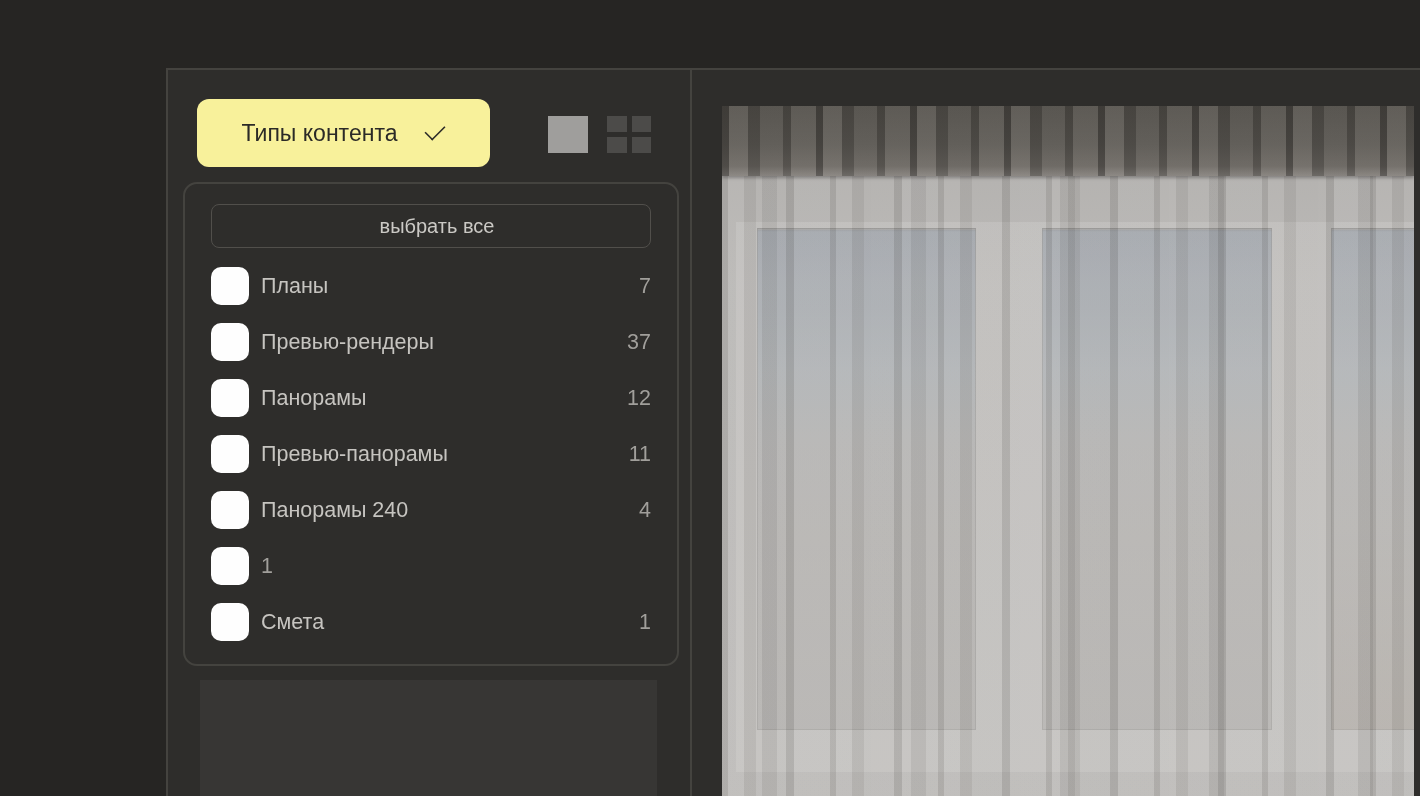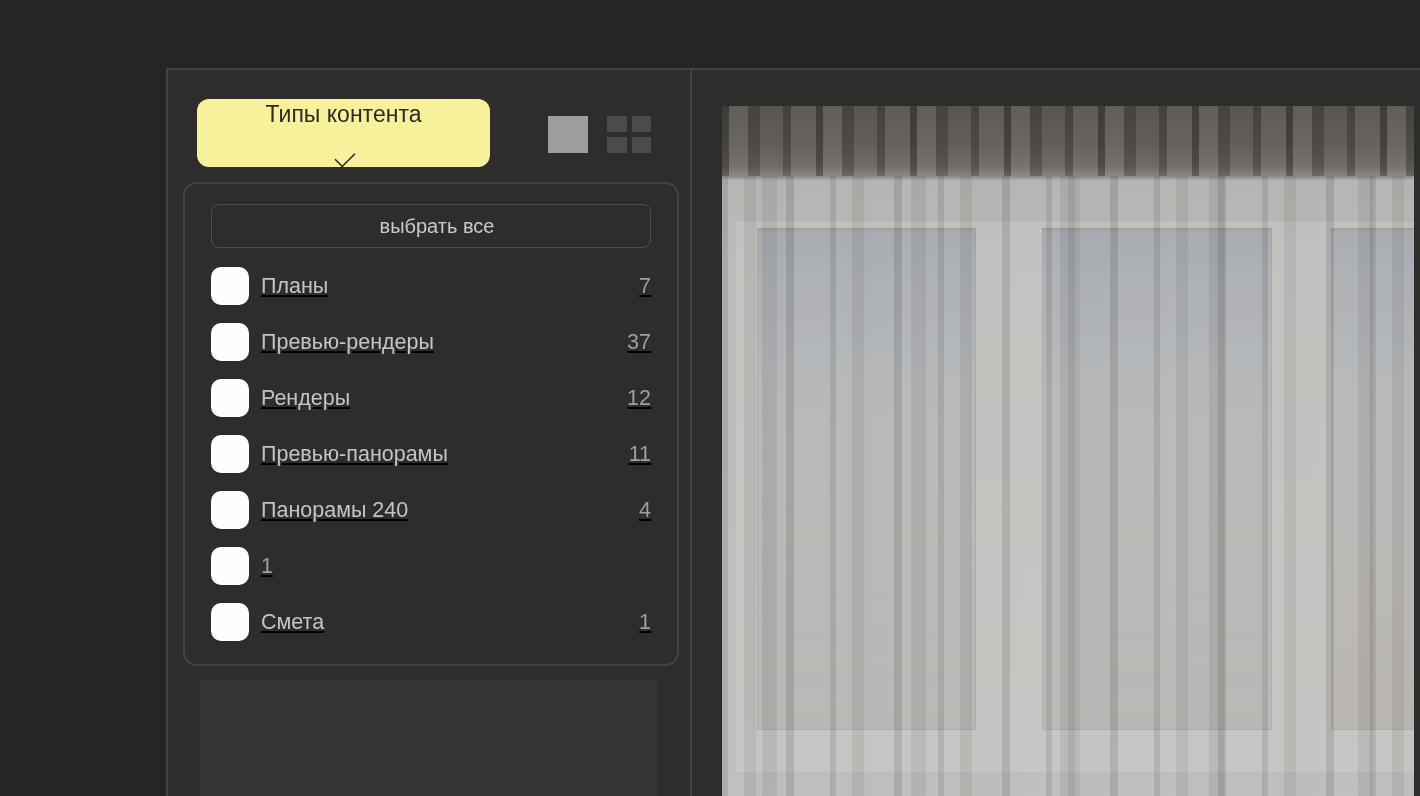--- a/index.html
+++ b/index.html
@@ -22,21 +22,21 @@
     position:absolute; left:690px; top:68px; bottom:0; width:2px;
     background:#44433f;
   }
 
   
   .dropdown-btn {
     position:absolute; left:197px; top:99px; width:293px; height:68px;
     background:#f8f19b; border:none; border-radius:12px;
     display:flex; align-items:center; justify-content:center; gap:26px;
     font-family:"Liberation Sans", sans-serif;
-    font-size:23px; color:#2b2a27; cursor:pointer;flex-direction:column;
+    font-size:23px; color:#2b2a27; cursor:pointer;
   }
   .chevron {
     width:22px; height:12px; position:relative; flex:0 0 auto;
   }
   .chevron::before {
     content:""; position:absolute; left:0; top:0; width:22px; height:12px;
     border-left:2.4px solid #2b2a27; border-bottom:2.4px solid #2b2a27;
     transform:translateY(-4px) rotate(-45deg) scale(.78,.78);
     transform-origin:center;
   }
@@ -60,21 +60,21 @@
     background:#2e2d2b;
   }
   .select-all-btn {
     position:absolute; left:26px; top:20px; width:440px; height:44px;
     background:transparent; border:1.5px solid #514f4b; border-radius:8px;
     font-family:"Liberation Sans", sans-serif;
     font-size:20px; color:#cbc9c5; cursor:pointer;padding-left:12px;
   }
   .filter-list { position:absolute; left:26px; right:26px; top:74px; }
   .filter-row {
-    height:56px; display:flex; align-items:center; cursor:pointer;text-decoration:underline;
+    height:56px; display:flex; align-items:center; cursor:pointer;
   }
   .checkbox {
     width:38px; height:38px; border-radius:10px; background:#fefefe;
     flex:0 0 auto; margin-right:12px; border:none; cursor:pointer;
   }
   .filter-label {
     font-size:21.5px; color:#c6c4c0; flex:1 1 auto;
     white-space:nowrap; overflow:hidden;
   }
   .filter-count {
@@ -185,21 +185,21 @@
   </div>
 
   <div class="filter-row">
     <span class="checkbox"></span>
     <span class="filter-label">Превью-рендеры</span>
     <span class="filter-count">37</span>
   </div>
 
   <div class="filter-row">
     <span class="checkbox"></span>
-    <span class="filter-label">Рендеры</span>
+    <span class="filter-label">Панорамы</span>
     <span class="filter-count">12</span>
   </div>
 
   <div class="filter-row">
     <span class="checkbox"></span>
     <span class="filter-label">Превью-панорамы</span>
     <span class="filter-count">11</span>
   </div>
 
   <div class="filter-row">

